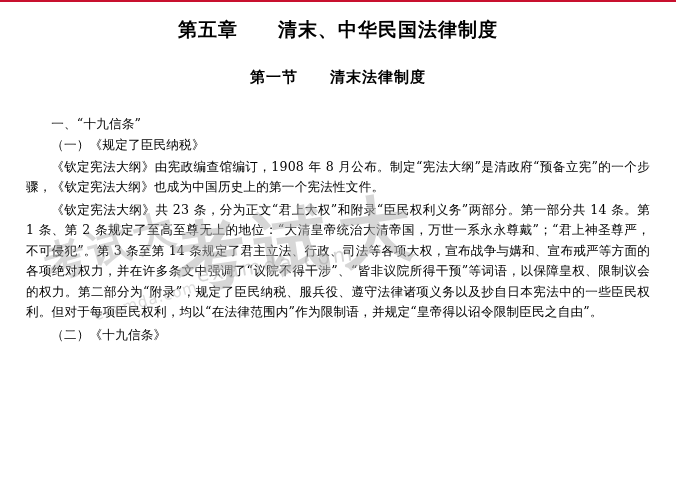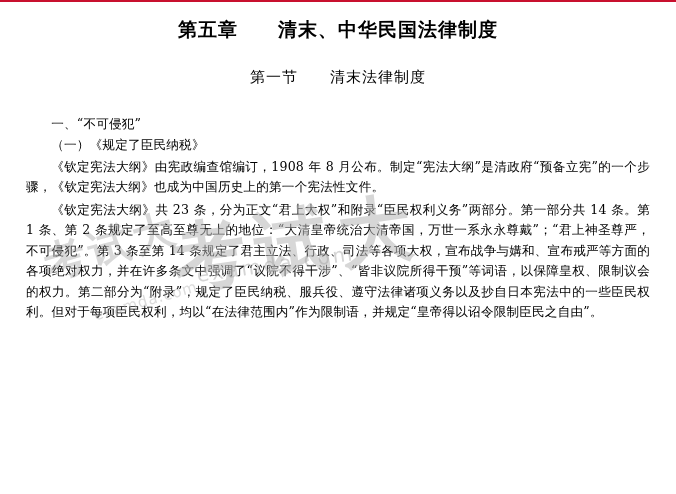--- a/index.html
+++ b/index.html
@@ -36,21 +36,21 @@
     font-size: 19px;
     font-weight: bold;
     letter-spacing: 1px;
     margin-top: 10px;
     margin-bottom: 0;
     line-height: 1.4;
   }
   .section-title {
     text-align: center;
     font-size: 15px;
-    font-weight: normal;
+    font-weight: bold;
     letter-spacing: 1px;
     margin-top: 24px;
     margin-bottom: 0;
     line-height: 1.4;
   }
   .body-block {
     margin-top: 26px;
   }
   p.para {
     font-size: 12.6px;
@@ -124,24 +124,25 @@
 <body>
 
 <div class="page">
 
   <div class="top-rule"></div>
 
   <h1 class="chapter-title">第五章　　清末、中华民国法律制度</h1>
   <h2 class="section-title">第一节　　清末法律制度</h2>
 
   <div class="body-block">
-    <p class="para heading-para tight">一、“不可侵犯”</p>
+    <p class="para heading-para tight">一、“十九信条”</p>
     <p class="para heading-para tight">（一）《规定了臣民纳税》</p>
     <p class="para">《钦定宪法大纲》由宪政编查馆编订，1908 年 8 月公布。制定“宪法大纲”是清政府“预备立宪”的一个步骤，《钦定宪法大纲》也成为中国历史上的第一个宪法性文件。</p>
     <p class="para">《钦定宪法大纲》共 23 条，分为正文“君上大权”和附录“臣民权利义务”两部分。第一部分共 14 条。第 1 条、第 2 条规定了至高至尊无上的地位：“大清皇帝统治大清帝国，万世一系永永尊戴”；“君上神圣尊严，不可侵犯”。第 3 条至第 14 条规定了君主立法、行政、司法等各项大权，宣布战争与媾和、宣布戒严等方面的各项绝对权力，并在许多条文中强调了“议院不得干涉”、“皆非议院所得干预”等词语，以保障皇权、限制议会的权力。第二部分为“附录”，规定了臣民纳税、服兵役、遵守法律诸项义务以及抄自日本宪法中的一些臣民权利。但对于每项臣民权利，均以“在法律范围内”作为限制语，并规定“皇帝得以诏令限制臣民之自由”。</p>
+    <p class="para heading-para">（二）《十九信条》</p>
   </div>
 
   <div class="watermark wm-side">考试大</div>
   <div class="watermark wm-small">examda.com</div>
   <div class="watermark wm-big">考试大</div>
   <div class="watermark wm-sub">examda.com</div>
 
 </div>
 
 </body></html>

